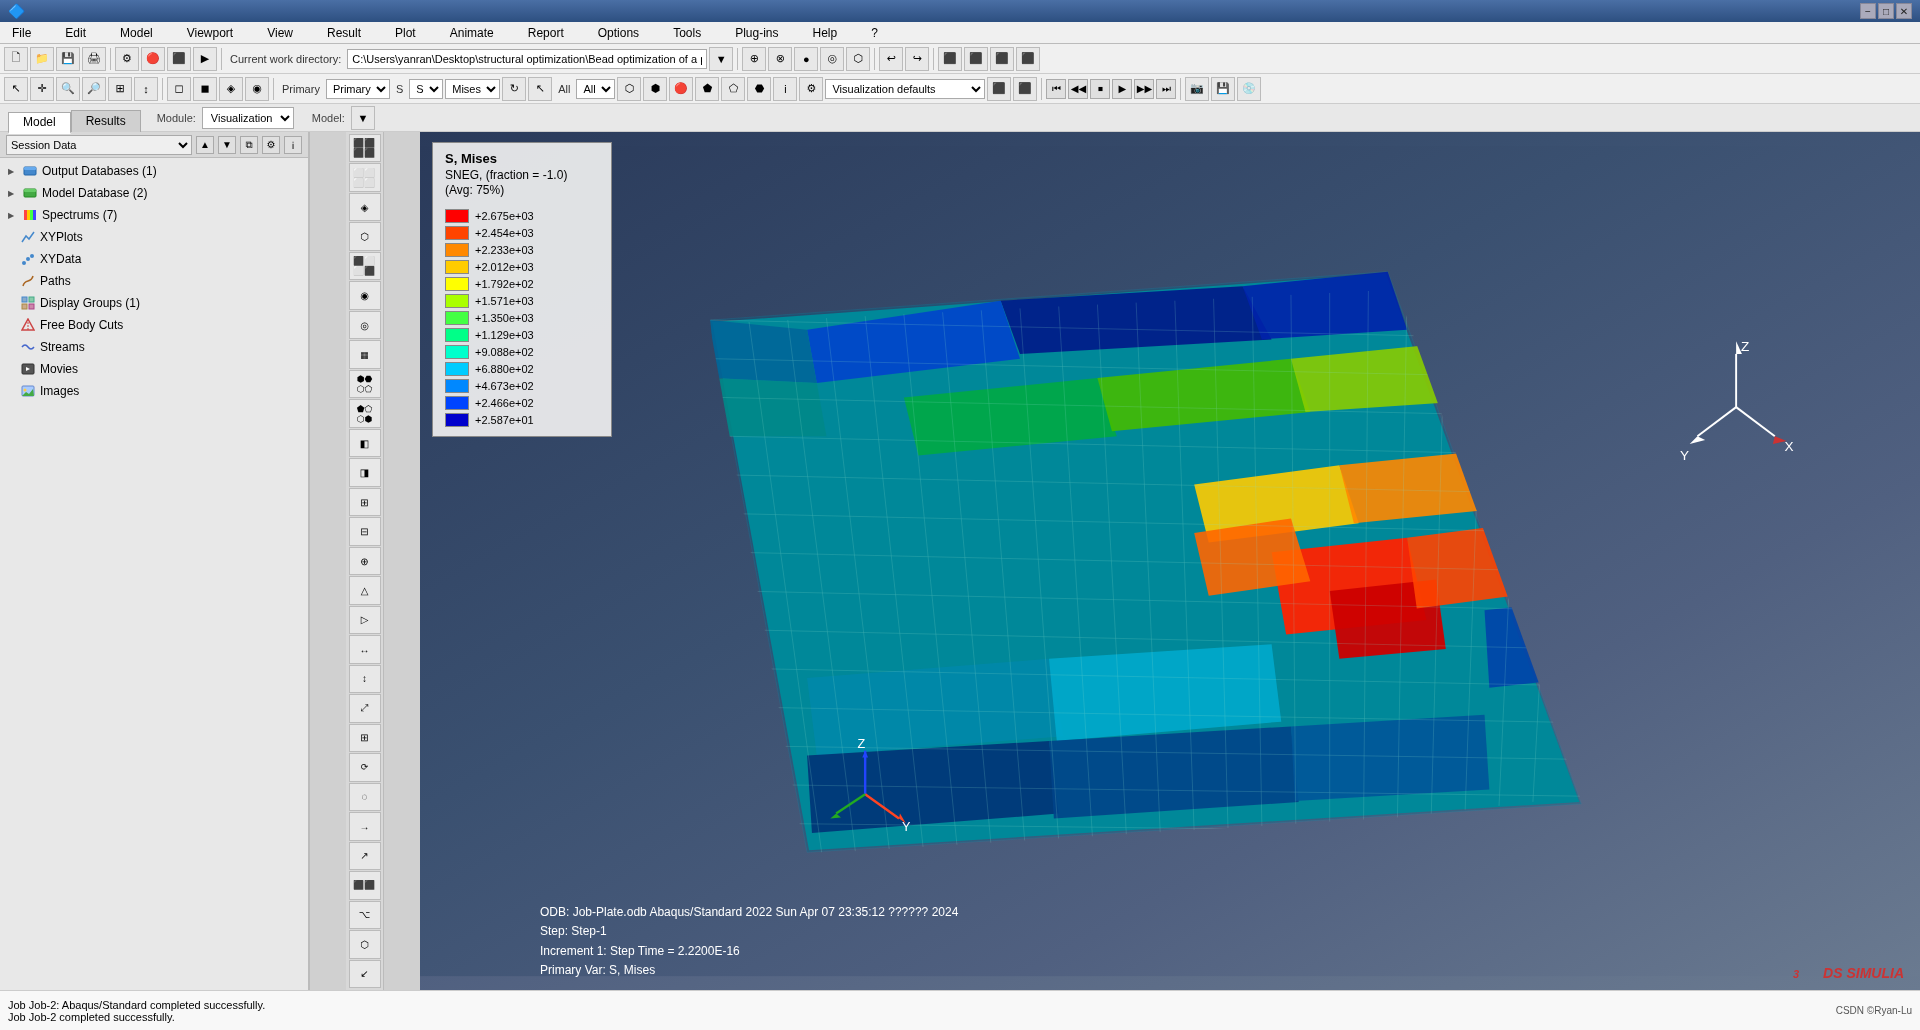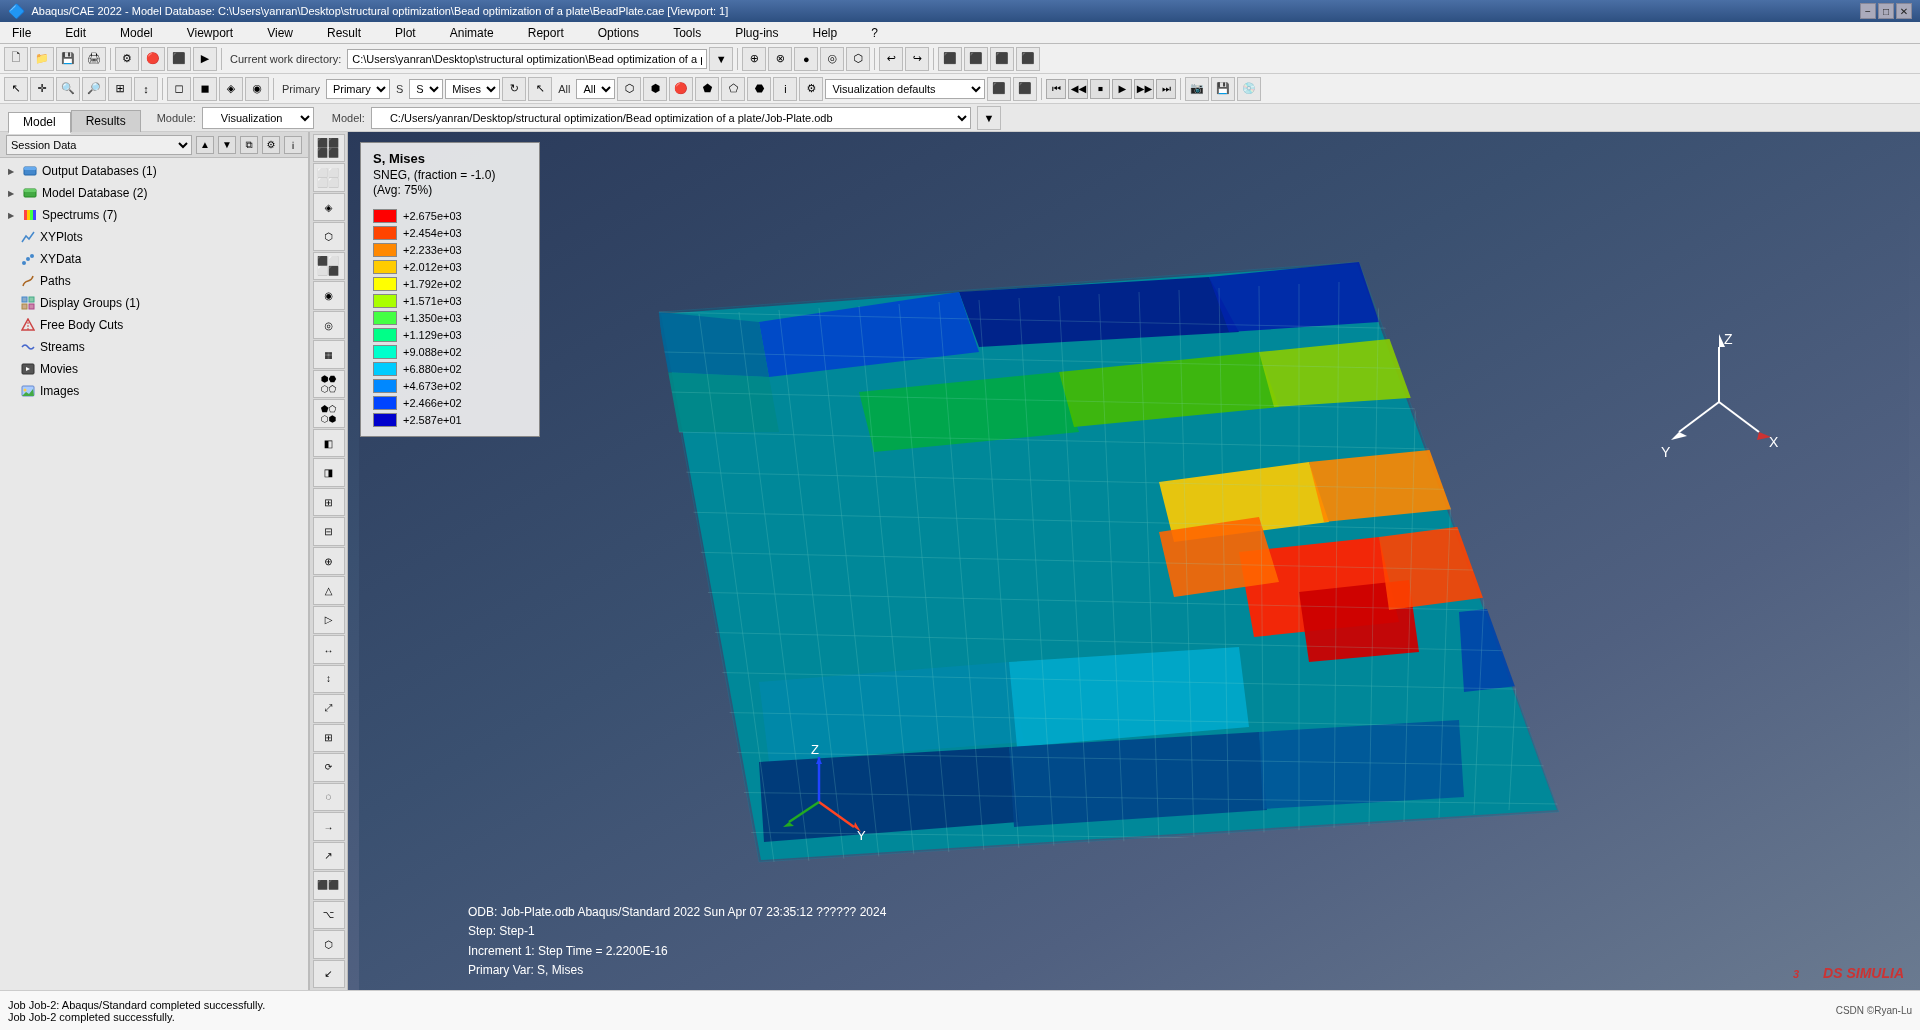--- a/index.html
+++ b/index.html
@@ -176,21 +176,21 @@
       display: flex;
       align-items: center;
     }
     .tab-btn.active {
       background: white;
       border-bottom: 2px solid white;
       margin-bottom: -2px;
       z-index: 1;
     }
     .module-label { font-size: 11px; color: #444; }
-    .module-select { height: 22px; font-size: 11px; border: 1px solid #aaa; background: white; padding: 0 14px; }
+    .module-select { height: 22px; font-size: 11px; border: 1px solid #aaa; background: white; padding: 0 4px; }
 
     
     #status-bar {
       height: 40px;
       background: #f8f8f8;
       border-top: 1px solid #ccc;
       display: flex;
       align-items: center;
       padding: 0 8px;
       font-size: 11px;
@@ -216,21 +216,20 @@
       font-weight: bold;
       font-style: italic;
     }
   </style>
 </head>
 <body>
 
 <div id="title-bar">
   <div id="title-bar-left">
     <span style="font-size:14px;">🔷</span>
-    <span>Abaqus/CAE 2022 - Model Database: C:\Users\yanran\Desktop\structural optimization\Bead optimization of a plate\BeadPlate.cae [Viewport: 1]</span>
   </div>
   <div id="title-bar-right">
     <div class="title-btn">−</div>
     <div class="title-btn">□</div>
     <div class="title-btn">✕</div>
   </div>
 </div>
 
 <div id="menu-bar">
   <span class="menu-item">File</span>
@@ -341,27 +340,24 @@
 
   <div style="display:flex; align-items:flex-end; gap:0; margin-right:10px; height:28px;">
     <div class="tab-btn active">Model</div>
     <div class="tab-btn">Results</div>
   </div>
   <span class="module-label">Module:</span>
   <select class="module-select">
     <option>Visualization</option>
   </select>
   <span class="module-label" style="margin-left:12px;">Model:</span>
-  <select class="module-select" style="width:600px;">
-    <option>C:/Users/yanran/Desktop/structural optimization/Bead optimization of a plate/Job-Plate.odb</option>
-  </select>
   <div class="tb-btn">▼</div>
 </div>
 
-<div id="main-area" style="height: calc(1030px - 22px - 22px - 30px - 30px - 28px - 40px); display:flex;">
+<div id="main-area" style="height: calc(1030px - 22px - 22px - 30px - 30px - 28px - 40px); display:flex;gap:36px;">
 
   <div id="left-panel">
     <div id="session-header">
       <select id="session-select">
         <option>Session Data</option>
       </select>
       <div class="session-btn">▲</div>
       <div class="session-btn">▼</div>
       <div class="session-btn">⧉</div>
       <div class="session-btn">⚙</div>

